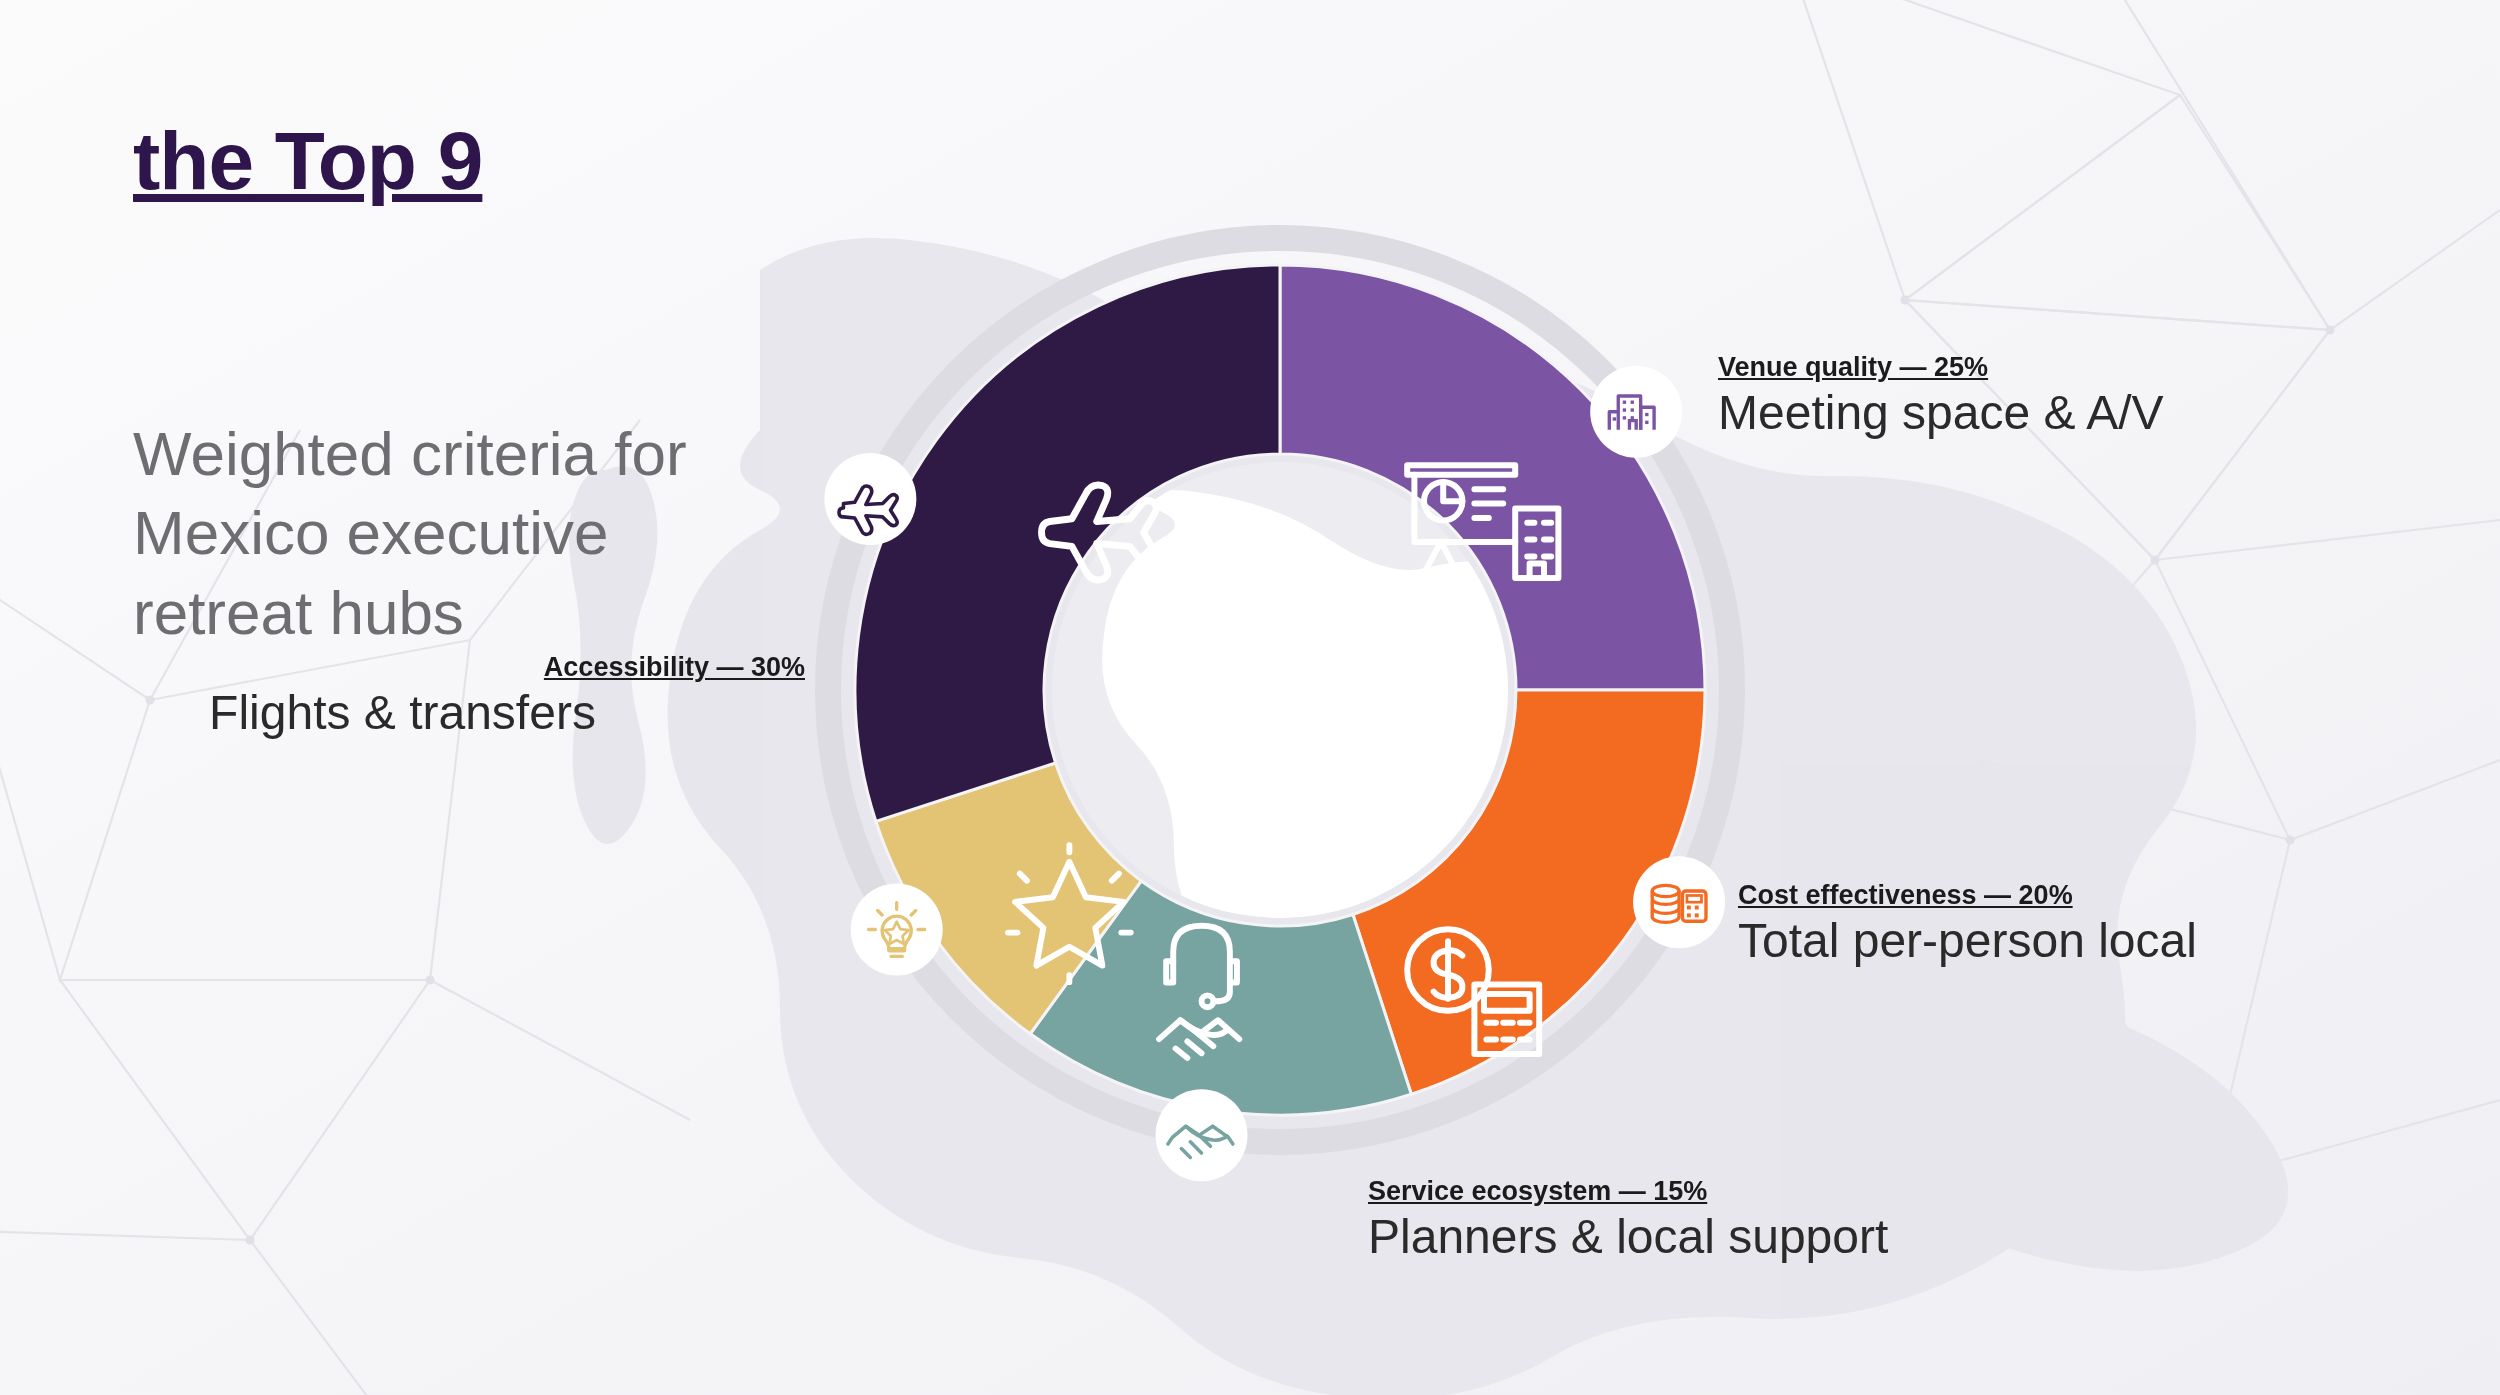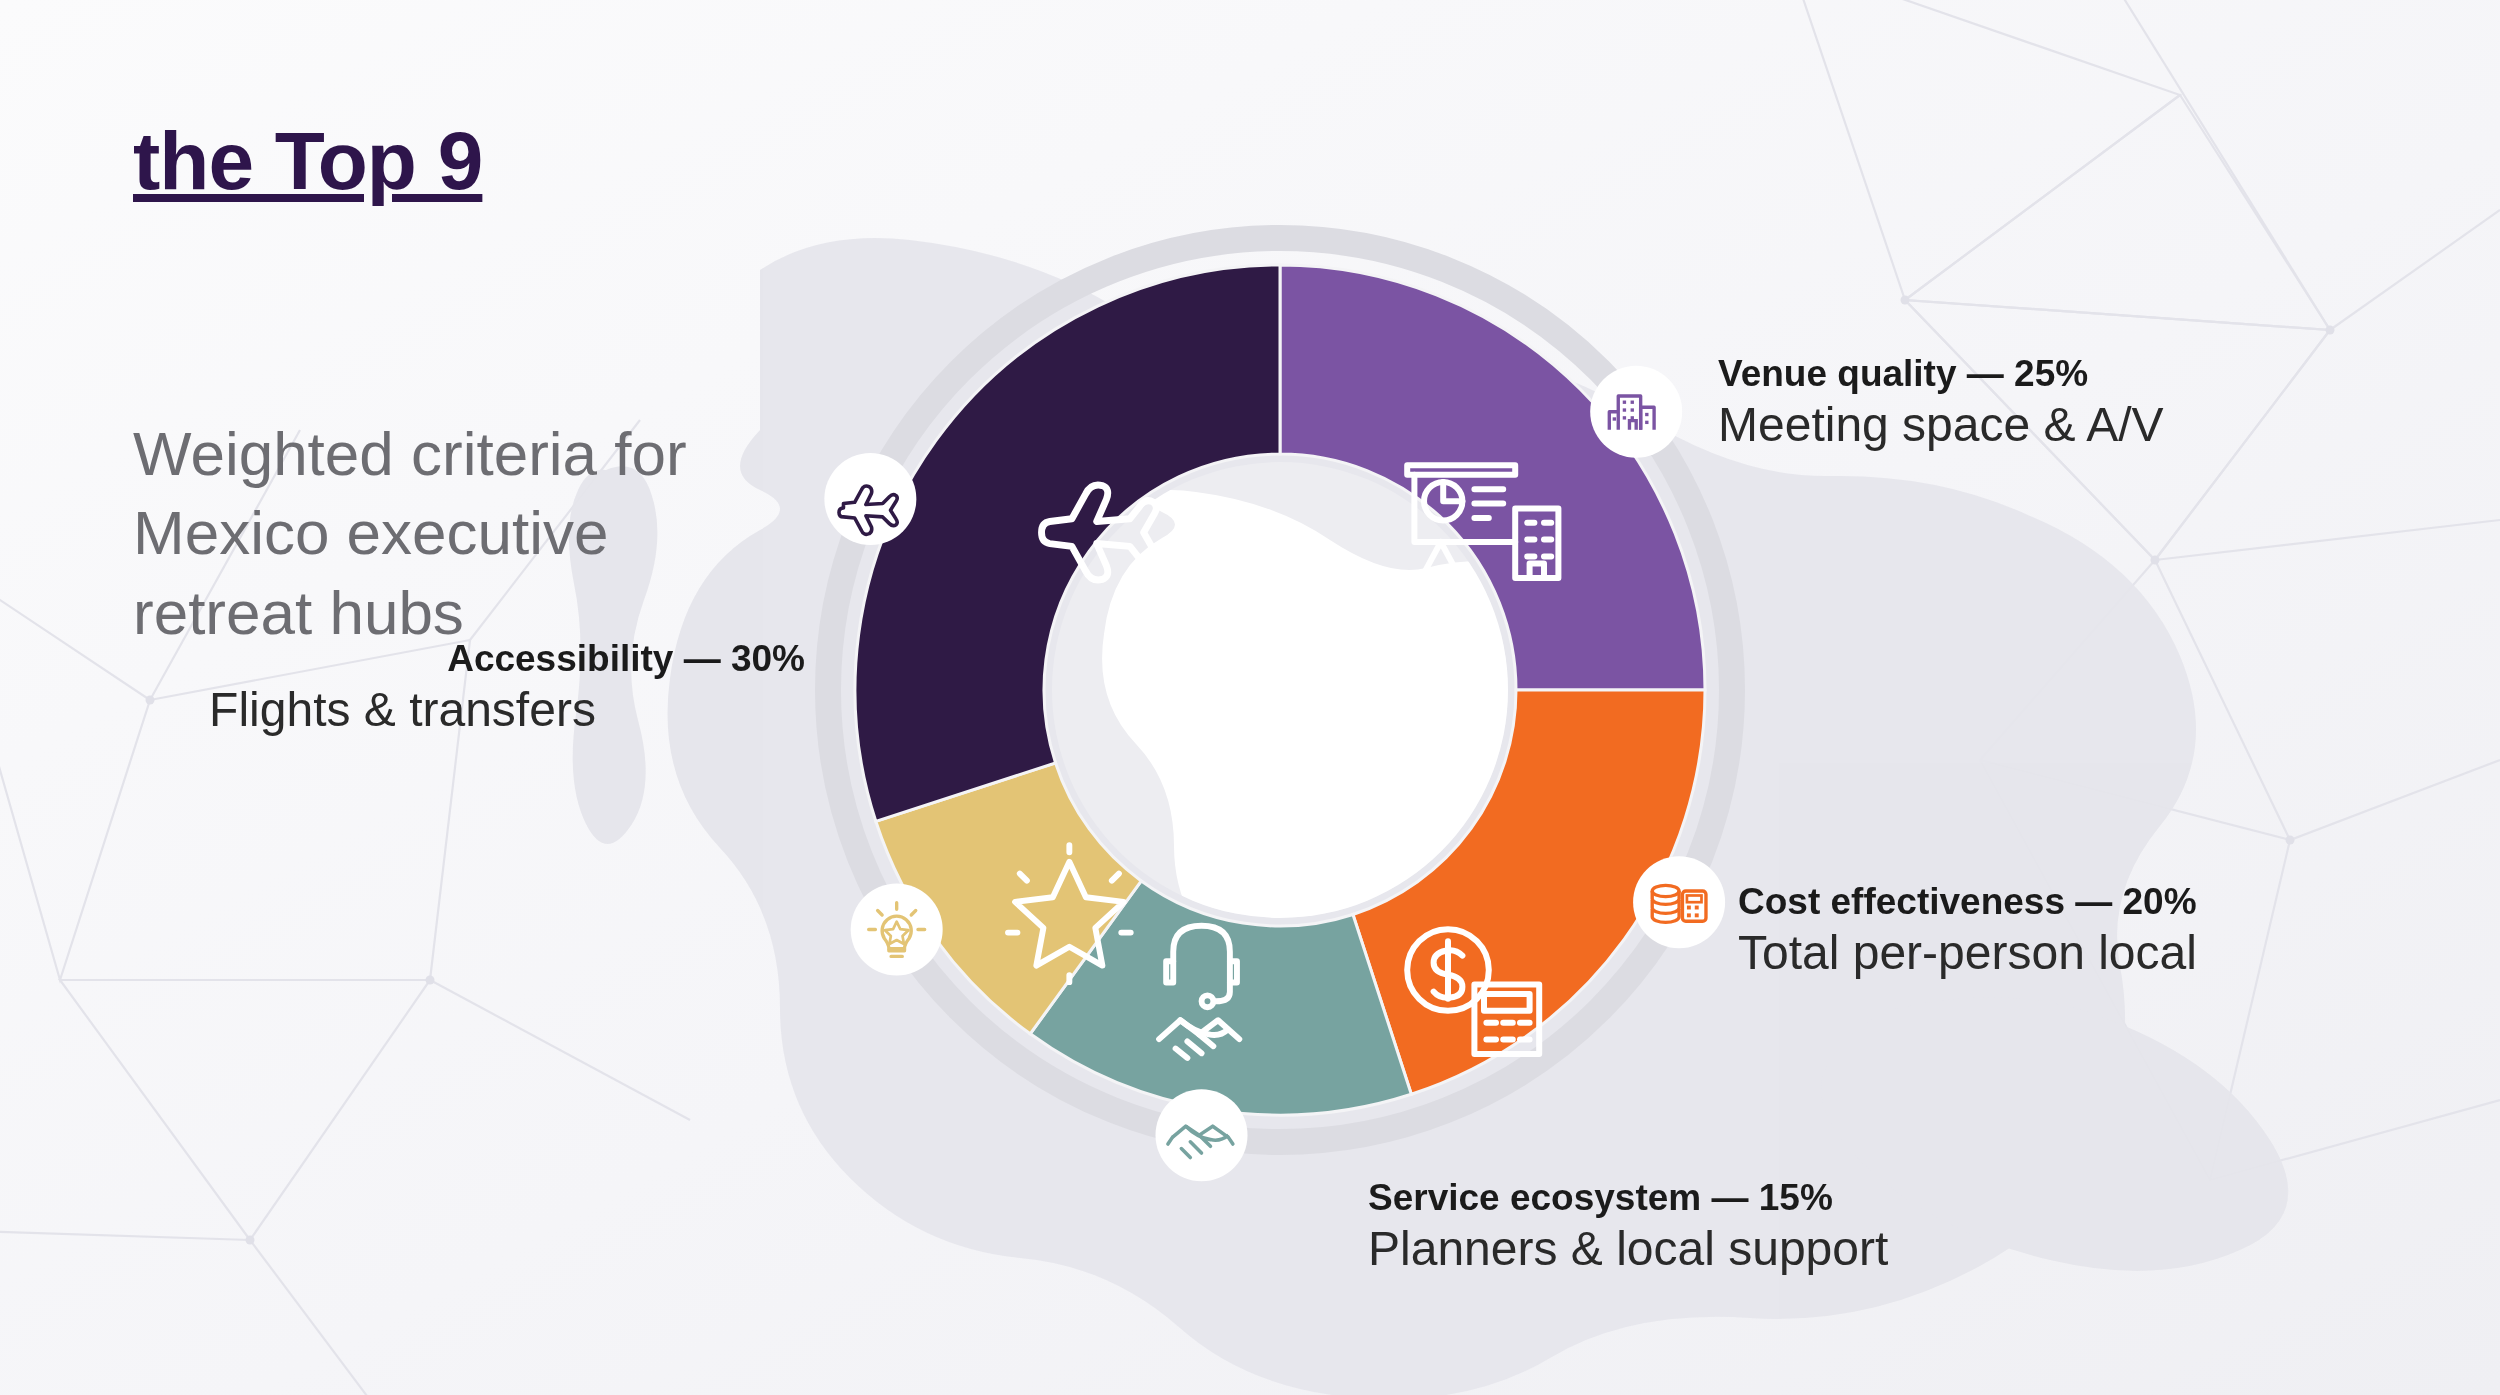--- a/index.html
+++ b/index.html
@@ -19,26 +19,26 @@
     color:#2e154b;letter-spacing:-1px;
   }
   .headline .l2{display:block;text-decoration:underline;}
   .subhead{
     position:absolute;left:133px;top:414px;width:620px;
     font-size:62px;line-height:1.28;color:#6d6d72;font-weight:normal;
   }
 
   
   .callout{position:absolute;}
-  .callout .title{font-size:37px;font-weight:bold;color:#1b1b1b;white-space:nowrap;line-height:1.18;}
+  .callout .title{font-size:27px;font-weight:bold;color:#1b1b1b;white-space:nowrap;line-height:1.18;text-decoration:underline;}
   .callout .desc{font-size:48px;color:#2a2a2a;white-space:nowrap;line-height:1.22;font-weight:normal;text-align:center;}
   .callout.right{text-align:left;}
   .callout.left{text-align:right;}
 
-  #co-accessibility{left:0;top:637px;width:805px;}
+  #co-accessibility{left:0;top:652px;width:805px;}
   #co-unique{left:0;top:940px;width:855px;}
   #co-venue{left:1718px;top:352px;}
   #co-cost{left:1738px;top:880px;}
   #co-service{left:1368px;top:1176px;}
 
   
   #donut-wrap{position:absolute;left:800px;top:210px;width:960px;height:960px;}
   svg{display:block;overflow:visible;}
   .seg{stroke:#f4f4f6;stroke-width:3;}
   .icon-line{fill:none;stroke:#ffffff;stroke-width:5;stroke-linecap:round;stroke-linejoin:round;}

